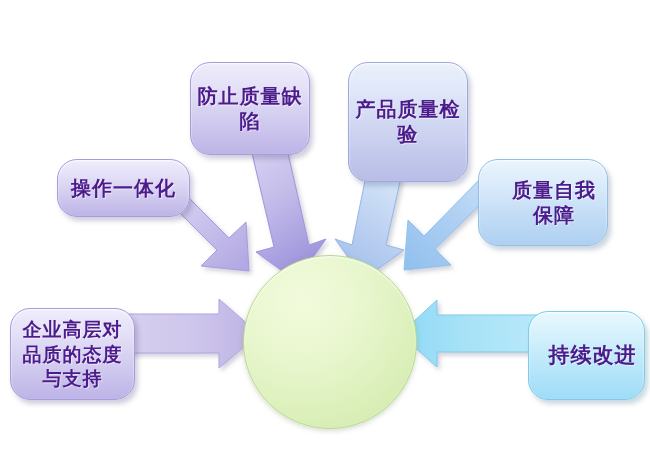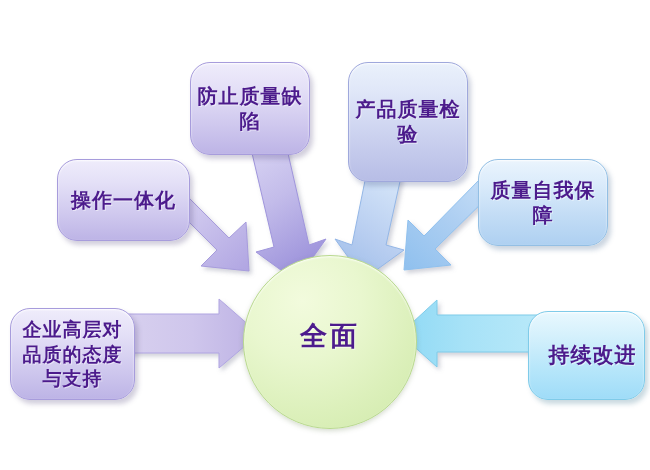--- a/index.html
+++ b/index.html
@@ -87,33 +87,34 @@
   .violetblue {
     background: linear-gradient(to bottom, #eaf1fb 0%, #dfe6f8 26%, #c9cfee 66%, #b7bde6 100%);
     border: 1px solid #9fa8dc;
     box-shadow: 3px 4px 5px rgba(80,95,140,0.28), inset 0 1px 2px rgba(255,255,255,0.9);
   }
   
   .blue {
     background: linear-gradient(to bottom, #eaf4fd 0%, #dcecfb 26%, #c2dcf5 66%, #aed0f1 100%);
     border: 1px solid #93bfe4;
     box-shadow: 3px 4px 5px rgba(70,105,145,0.28), inset 0 1px 2px rgba(255,255,255,0.9);
+    padding-left: 22px;
   }
   
   .cyan {
     background: linear-gradient(to bottom, #e8f8fe 0%, #d6f1fc 26%, #b6e6fa 66%, #9fdcf8 100%);
     border: 1px solid #7fcbe9;
     box-shadow: 3px 4px 5px rgba(60,120,145,0.28), inset 0 1px 2px rgba(255,255,255,0.9);
     padding-left: 12px;
   }
 
   
   #node-prevent-defects   { left: 190px; top: 44px;  width: 120px; height: 93px; }
   #node-product-inspect   { left: 348px; top: 44px;  width: 120px; height: 120px; }
-  #node-operation-integ   { left: 57px;  top: 141px; width: 133px; height: 82px; }
+  #node-operation-integ   { left: 57px;  top: 141px; width: 133px; height: 58px; }
   #node-self-assurance    { left: 478px; top: 141px; width: 130px; height: 87px; }
   #node-mgmt-support      { left: 10px;  top: 290px; width: 125px; height: 92px; }
   #node-continuous-improve{ left: 528px; top: 293px; width: 117px; height: 89px; }
 
   #node-mgmt-support .label { font-size: 19px; line-height: 1.3; }
   #node-continuous-improve .label { font-size: 21px; }
   #node-operation-integ .label { font-size: 20px; }
 </style>
 </head>
 <body>
@@ -176,21 +177,20 @@
     <g filter="url(#dropsh)">
       <polygon points="110,314 219,314 219,299 259,334 219,368 219,353 110,353" fill="url(#gVioletH)" stroke="#b0a5e2" stroke-width="1"></polygon>
     </g>
 
     <g filter="url(#dropsh)">
       <polygon points="545,315 437,315 437,300 400,334 437,367 437,352 545,352" fill="url(#gCyanH)" stroke="#7fcbe9" stroke-width="1"></polygon>
     </g>
   </svg>
 
   <div class="center-circle">
-    <div class="center-line l1">全面</div>
   </div>
 
   <div class="node violet" id="node-prevent-defects">
     <div class="label">防止质量缺陷</div>
   </div>
 
   <div class="node violetblue" id="node-product-inspect">
     <div class="label">产品质量检验</div>
   </div>
 

